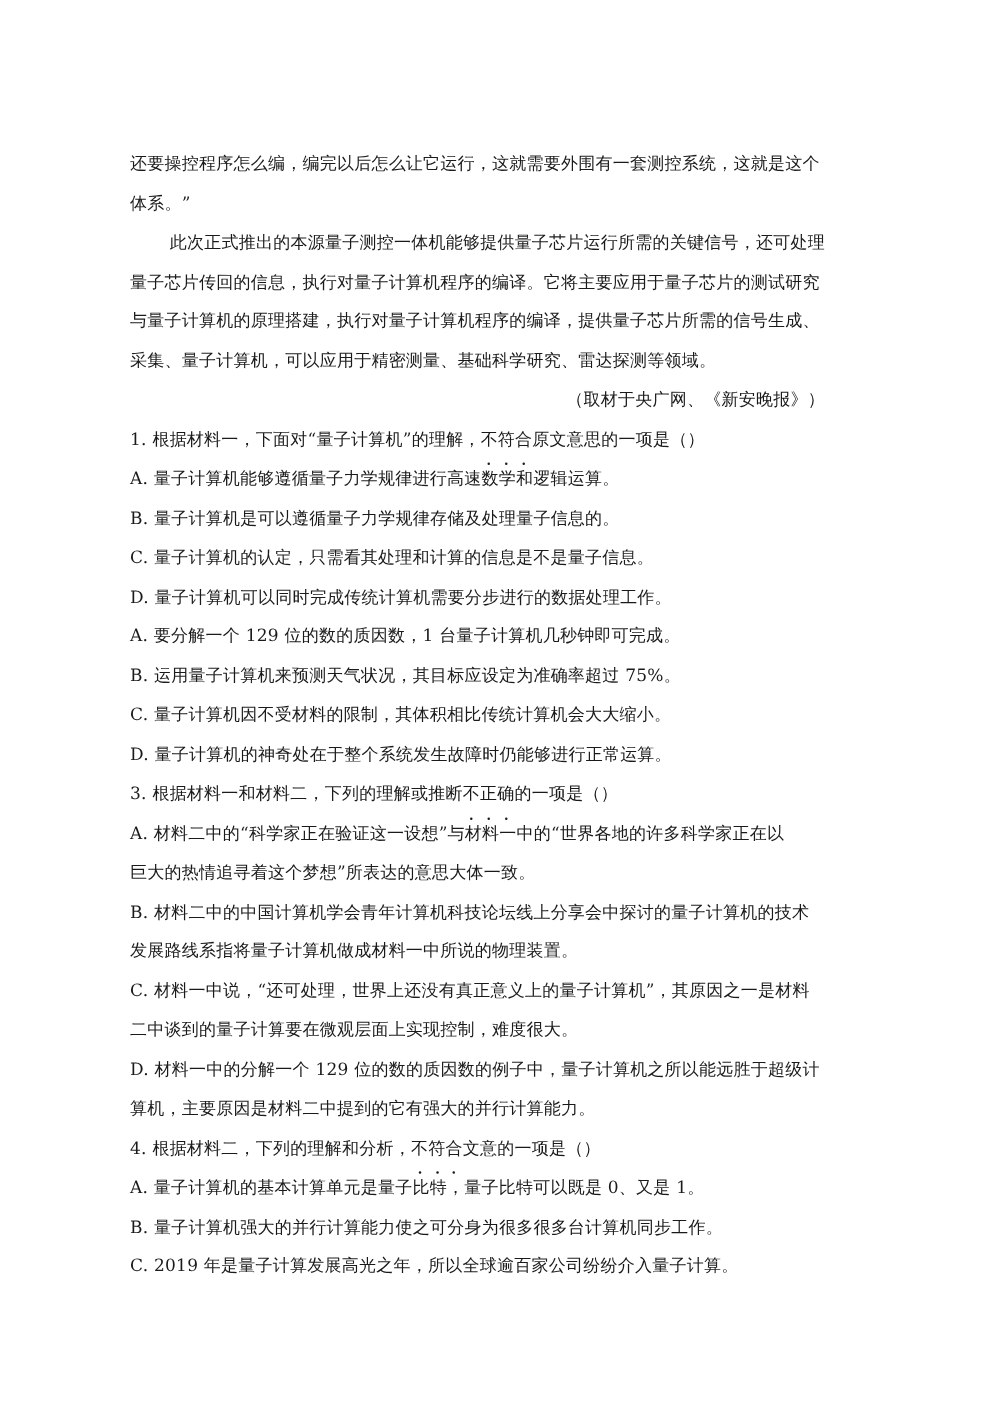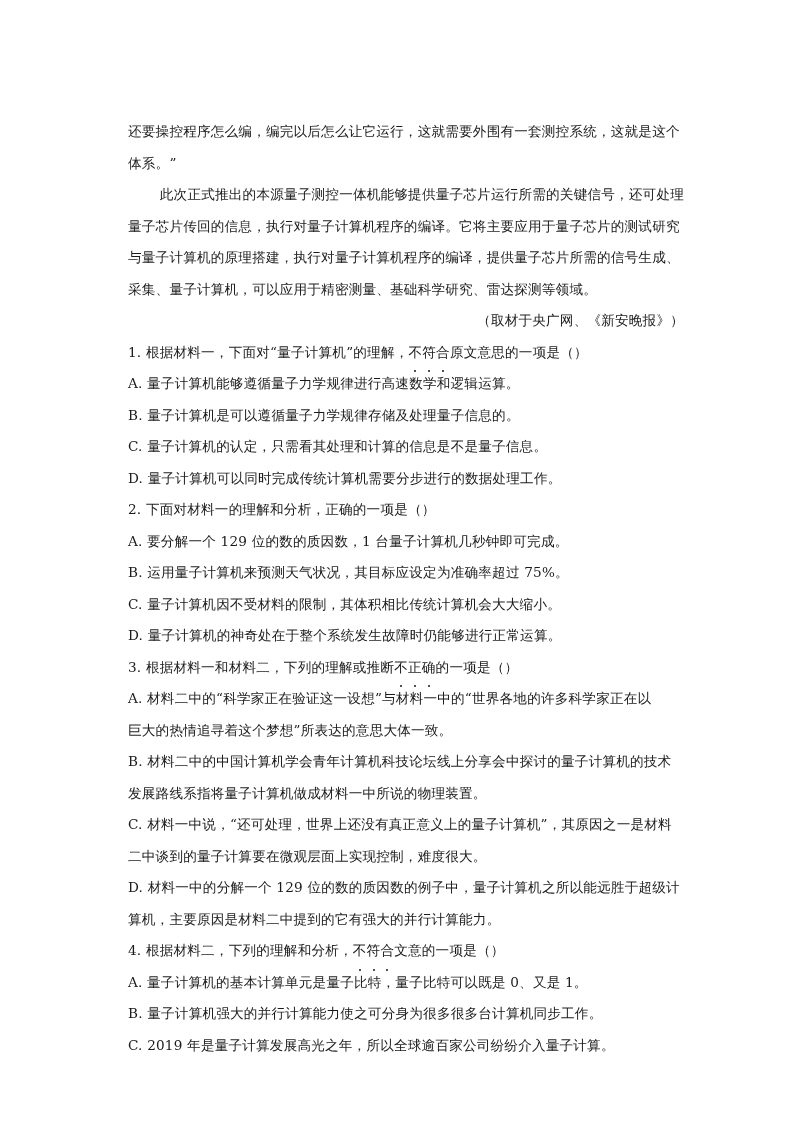--- a/index.html
+++ b/index.html
@@ -10,21 +10,21 @@
   body {
     width: 793px;
     height: 1122px;
     position: relative;
     overflow: hidden;
     font-family: "DejaVu Serif", "Liberation Serif", serif;
     color: #1a1a1a;
   }
   .page {
     position: absolute;
-    left: 128px;
+    left: 104px;
     top: 116px;
     width: 556px;
   }
   .line {
     font-size: 13.6px;
     line-height: 31.5px;
     height: 31.5px;
     white-space: nowrap;
     letter-spacing: 0.2px;
   }
@@ -73,24 +73,20 @@
 
   <div class="line">
     <span>1.</span>
     <span>根据材料一，下面对“量子计算机”的理解，</span><span class="emph">不</span><span class="emph">符</span><span class="emph">合</span><span>原文意思的一项是（）</span>
   </div>
   <div class="line"><span>A.</span> <span>量子计算机能够遵循量子力学规律进行高速数学和逻辑运算。</span></div>
   <div class="line"><span>B.</span> <span>量子计算机是可以遵循量子力学规律存储及处理量子信息的。</span></div>
   <div class="line"><span>C.</span> <span>量子计算机的认定，只需看其处理和计算的信息是不是量子信息。</span></div>
   <div class="line"><span>D.</span> <span>量子计算机可以同时完成传统计算机需要分步进行的数据处理工作。</span></div>
 
-  <div class="line">
-    <span>2.</span>
-    <span>下面对材料一的理解和分析，正确的一项是（）</span>
-  </div>
   <div class="line"><span>A.</span> <span>要分解一个 129 位的数的质因数，1 台量子计算机几秒钟即可完成。</span></div>
   <div class="line"><span>B.</span> <span>运用量子计算机来预测天气状况，其目标应设定为准确率超过 75%。</span></div>
   <div class="line"><span>C.</span> <span>量子计算机因不受材料的限制，其体积相比传统计算机会大大缩小。</span></div>
   <div class="line"><span>D.</span> <span>量子计算机的神奇处在于整个系统发生故障时仍能够进行正常运算。</span></div>
 
   <div class="line">
     <span>3.</span>
     <span>根据材料一和材料二，下列的理解或推断</span><span class="emph">不</span><span class="emph">正</span><span class="emph">确</span><span>的一项是（）</span>
   </div>
   <div class="line"><span>A.</span> <span>材料二中的“科学家正在验证这一设想”与材料一中的“世界各地的许多科学家正在以</span></div>

